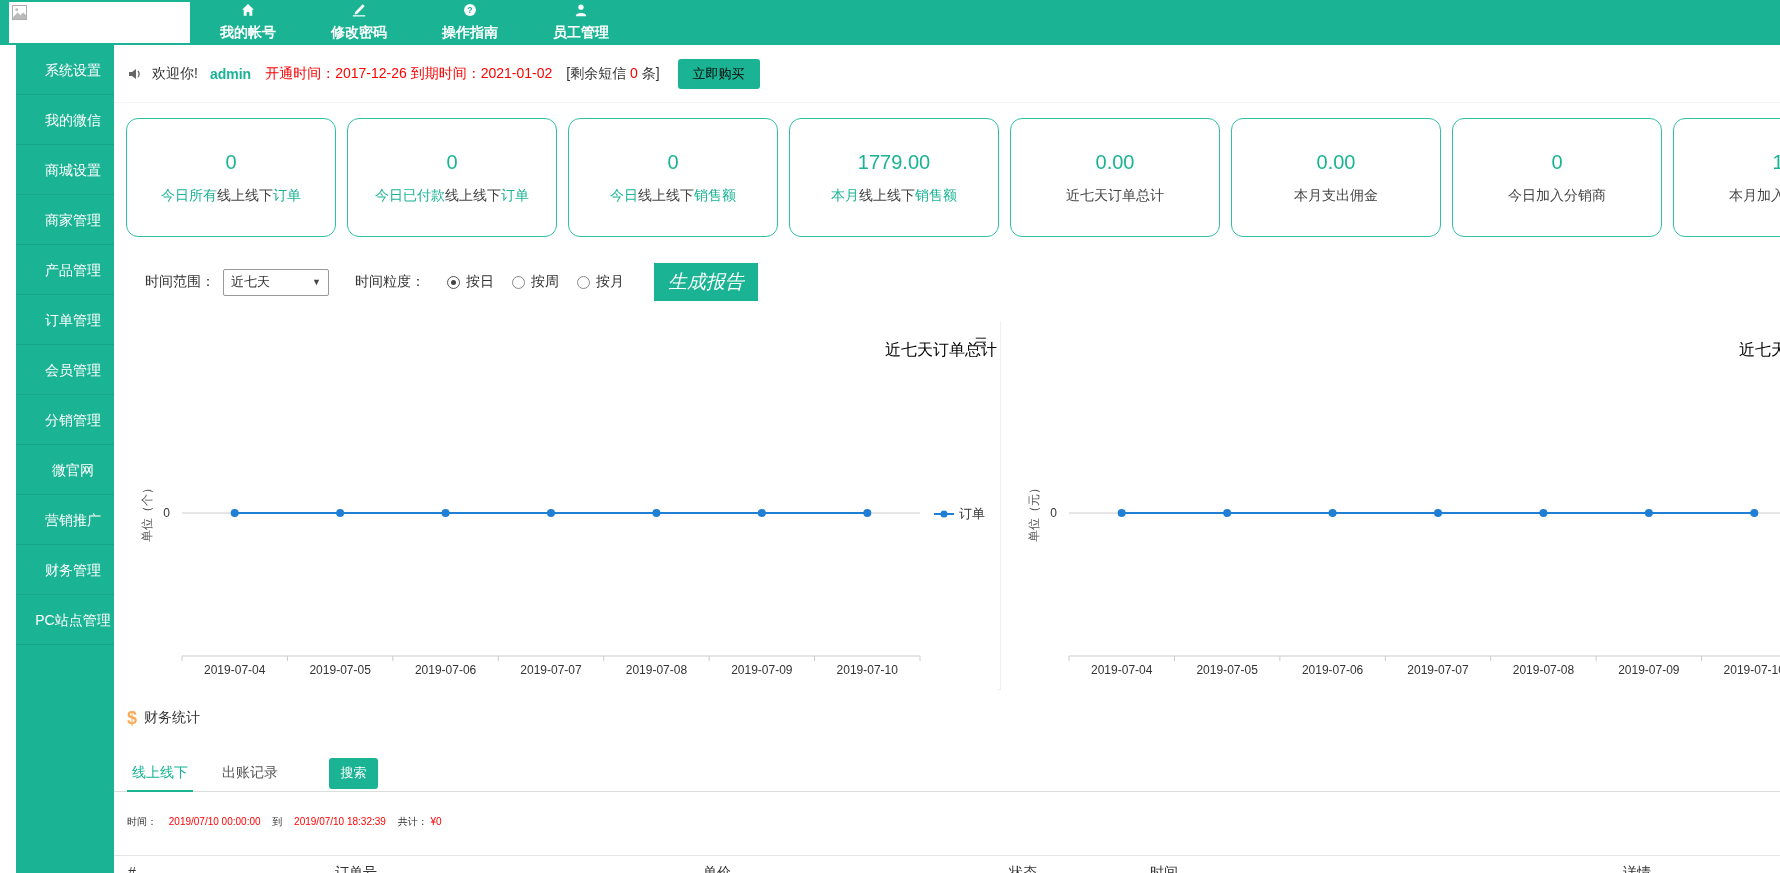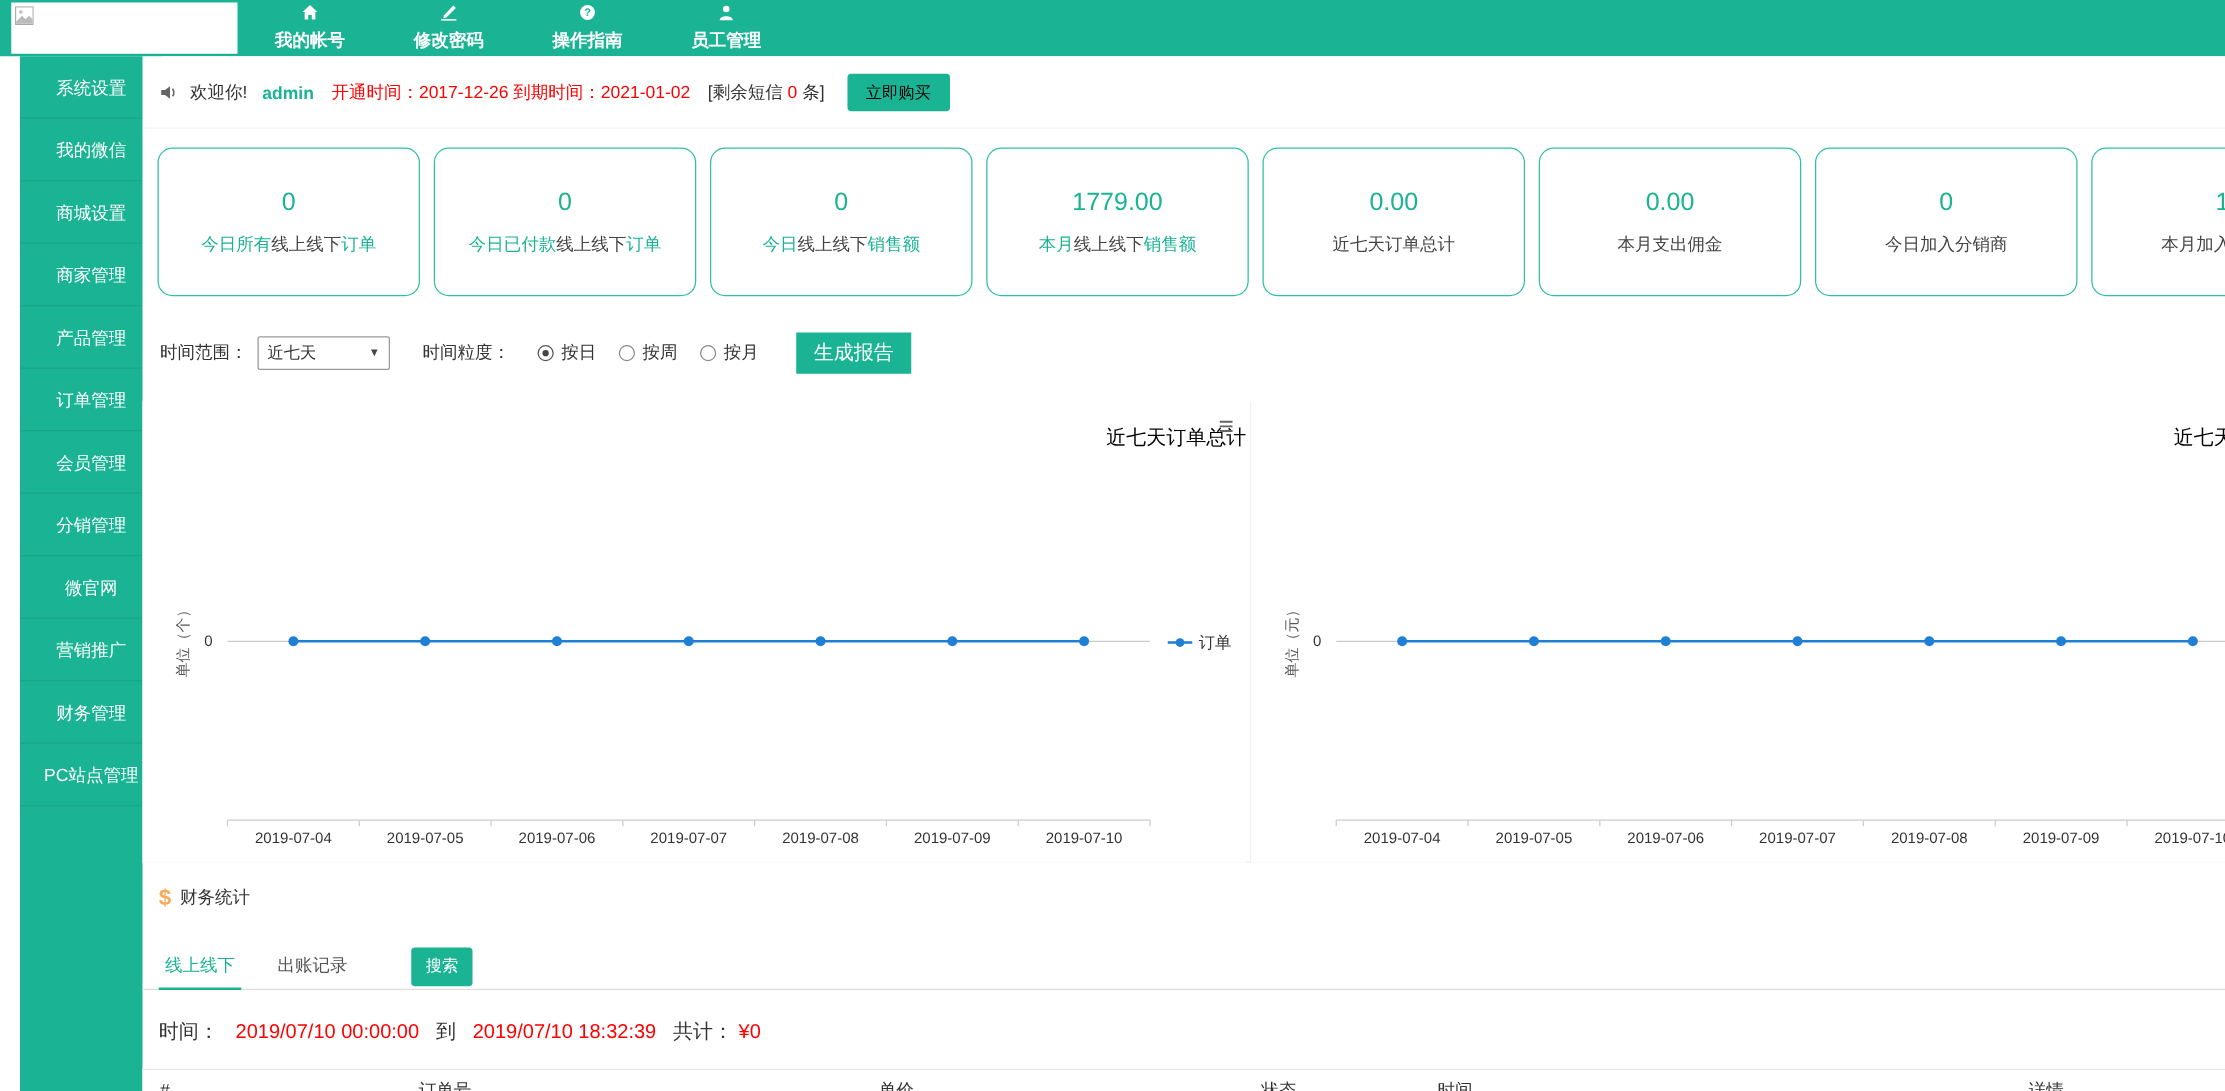--- a/index.html
+++ b/index.html
@@ -37,32 +37,32 @@
 
   
   .stat-cards{position:absolute;left:0;top:73px;height:119px;display:flex;gap:11px;padding-left:12px;width:1800px;}
   .stat-card{flex:0 0 210px;height:119px;background:#fff;border:1px solid var(--card-border,#31bfa7);
              border-radius:12px;display:flex;flex-direction:column;align-items:center;justify-content:center;gap:13px;}
   .stat-value{font-size:20px;color:var(--teal,#1ab394);}
   .stat-label{font-size:14px;color:#444;white-space:nowrap;}
 
   
   .filter-row{position:absolute;left:0;top:222px;width:100%;height:30px;display:flex;align-items:center;
-              padding-left:14px;font-size:14px;}
+              padding-left:31px;font-size:14px;}
   .f-label{margin-right:8px;}
   .select{width:106px;height:27px;border:1px solid #999;border-radius:2px;background:#fff;display:flex;
           align-items:center;justify-content:space-between;padding:0 7px;font-size:13px;cursor:pointer;margin-right:26px;}
   .select .arrow{font-size:9px;color:#444;}
   .radio-group{display:flex;align-items:center;margin-left:14px;}
   .radio-opt{display:flex;align-items:center;gap:6px;margin-right:18px;cursor:pointer;}
   .radio-dot{width:13px;height:13px;border:1px solid #8a8a8a;border-radius:50%;background:#fff;position:relative;flex:none;}
   .radio-dot.checked{border-color:#555;}
   .radio-dot.checked::after{content:"";position:absolute;left:3px;top:3px;width:5px;height:5px;border-radius:50%;background:#444;}
   .report-btn{margin-left:12px;background:var(--teal,#1ab394);color:#fff;border:none;padding:6px 14px;
-              font-size:16px;cursor:pointer;font-family:inherit;}
+              font-size:19px;cursor:pointer;font-family:inherit;font-style:italic;}
 
   
   .charts-row{position:absolute;left:0;top:276px;width:1770px;height:369px;border-bottom:1px solid #efefef;}
   .chart-panel{position:absolute;top:0;width:883px;height:369px;background:#fff;}
   .chart-panel.right{left:886px;border-left:1px solid #f0f0f0;}
   .chart-panel.left{left:0;}
   .chart-title{position:absolute;top:19px;left:0;width:100%;text-align:right;font-size:16px;color:#000000;}
   .chart-toolbox{position:absolute;top:10px;right:10px;font-size:21px;color:#666;cursor:pointer;line-height:1;}
   .chart-ylabel{position:absolute;left:33px;top:191px;transform:translate(-50%,-50%) rotate(-90deg);
                 font-size:12px;color:#555;white-space:nowrap;}
@@ -81,21 +81,21 @@
             display:flex;align-items:center;padding-left:13px;}
   .tab{height:37px;line-height:35px;padding:0 5px;margin-right:24px;font-size:14px;color:#555;cursor:pointer;}
   .tab.active{color:var(--teal,#1ab394);border-bottom:2px solid var(--teal,#1ab394);}
   .date-group{display:flex;align-items:center;margin-left:24px;height:30px;}
   .cal-addon{width:32px;height:30px;background:#eee;border:1px solid #ccc;display:flex;align-items:center;
              justify-content:center;cursor:pointer;}
   .date-input{width:178px;height:30px;border:1px solid #ccc;border-left:none;padding:0 9px;font-size:13px;
               color:#333;font-family:inherit;outline:none;}
   .search-btn{margin-left:22px;background:var(--teal,#1ab394);color:#fff;border:none;width:49px;height:31px;
               font-size:13px;border-radius:3px;cursor:pointer;font-family:inherit;}
-  .summary-row{position:absolute;left:13px;top:770px;font-size:16px;white-space:nowrap;}
+  .summary-row{position:absolute;left:13px;top:770px;font-size:10px;white-space:nowrap;}
   .summary-row .red{color:var(--red,#ff0000);}
   .summary-row .gap{margin-left:9px;}
   .table-header{position:absolute;left:0;top:810px;width:1666px;height:63px;border-top:1px solid #e5e5e5;background:#fff;}
   .table-header span{position:absolute;top:8px;font-size:14px;color:#333;}
 </style>
 </head>
 <body>
 
 <div class="screen">
 

